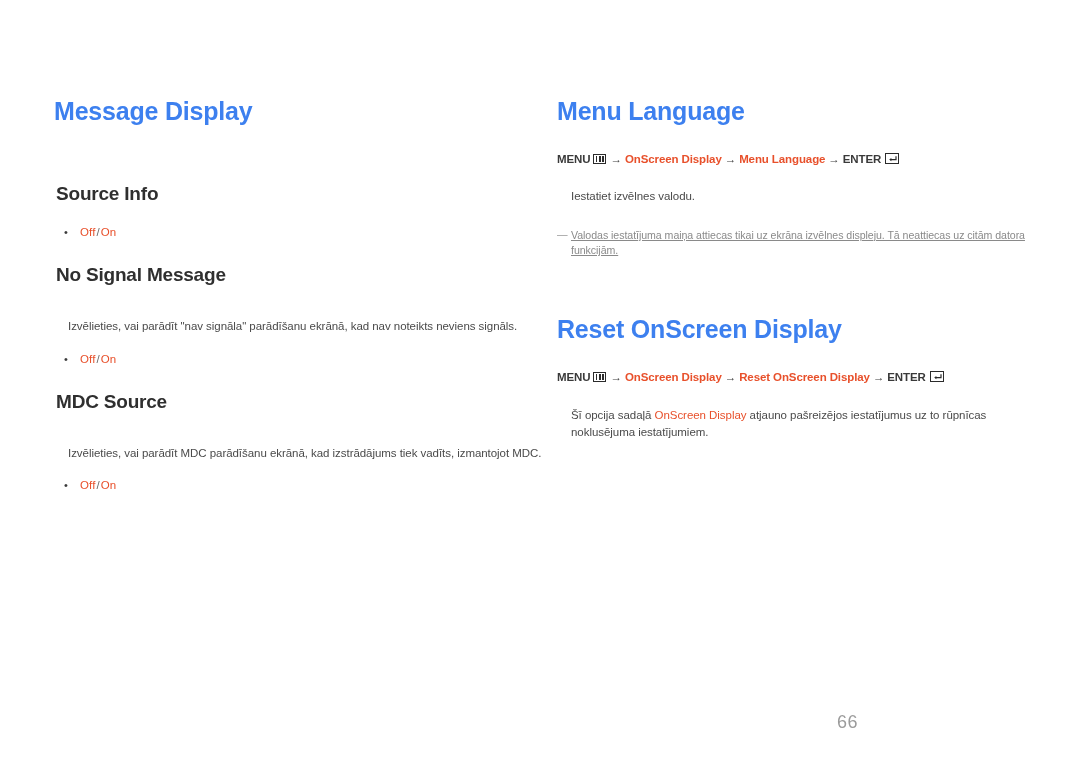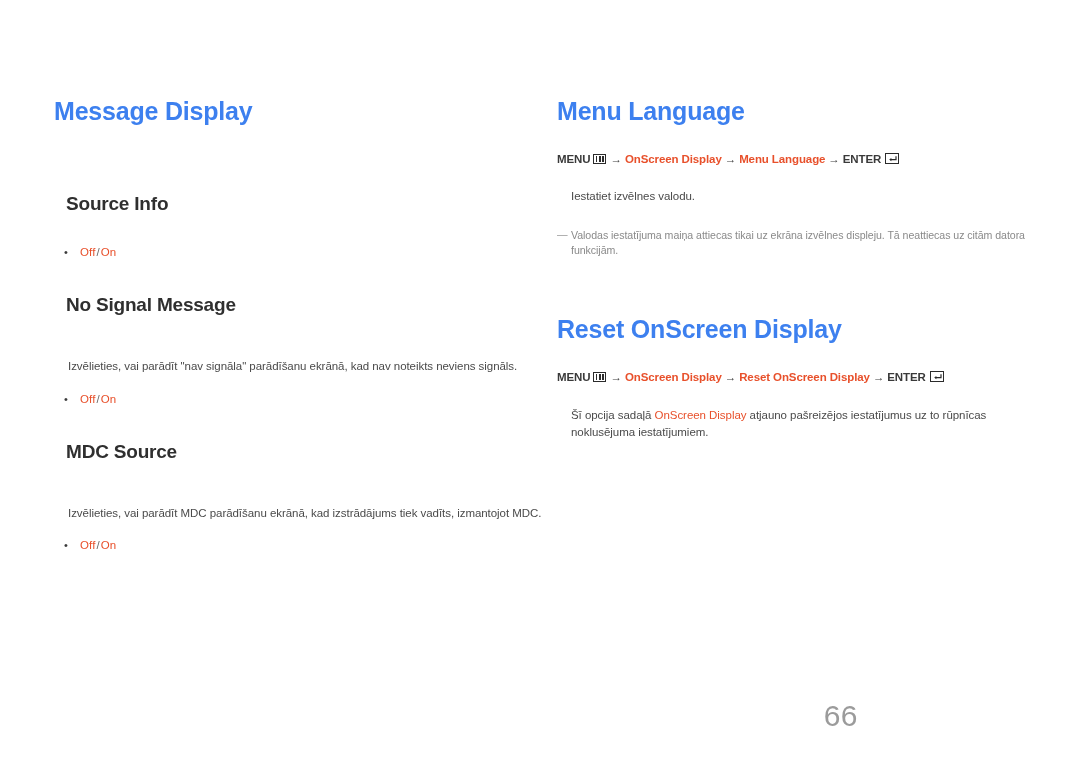--- a/index.html
+++ b/index.html
@@ -44,21 +44,21 @@
     margin: 0;
     white-space: nowrap;
   }
 
   .h-sub {
     color: #2f2f2f;
     font-size: 19px;
     font-weight: 600;
     letter-spacing: -0.2px;
     line-height: 1.1;
-    margin: 12px;
+    margin: 2px;
     white-space: nowrap;
   }
 
   
   .path {
     font-size: 11.5px;
     color: #3a3a3a;
     letter-spacing: -0.1px;
     line-height: 1.35;
     white-space: nowrap;
@@ -146,28 +146,28 @@
     color: #8a8a8a;
     line-height: 1.45;
     letter-spacing: -0.05px;
   }
   .note-dash {
     flex: 0 0 14px;
     color: #9a9a9a;
     font-size: 10.6px;
     line-height: 1.2;
   }
-  .note-body { flex: 1 1 auto; }
+  .note-body { flex: 1 1 auto; text-decoration: underline; }
 
   
   .page-number {
     position: absolute;
     right: 54px;
     bottom: 30px;
-    font-size: 30px;
+    font-size: 18px;
     color: #9b9b9b;
     font-weight: 400;
     letter-spacing: 0.5px;
   }
 
   
   .gap-path   { height: 26px; }
   .gap-sub    { height: 30px; }
   .gap-desc   { height: 16px; }
   .gap-opt    { height: 2px; }

